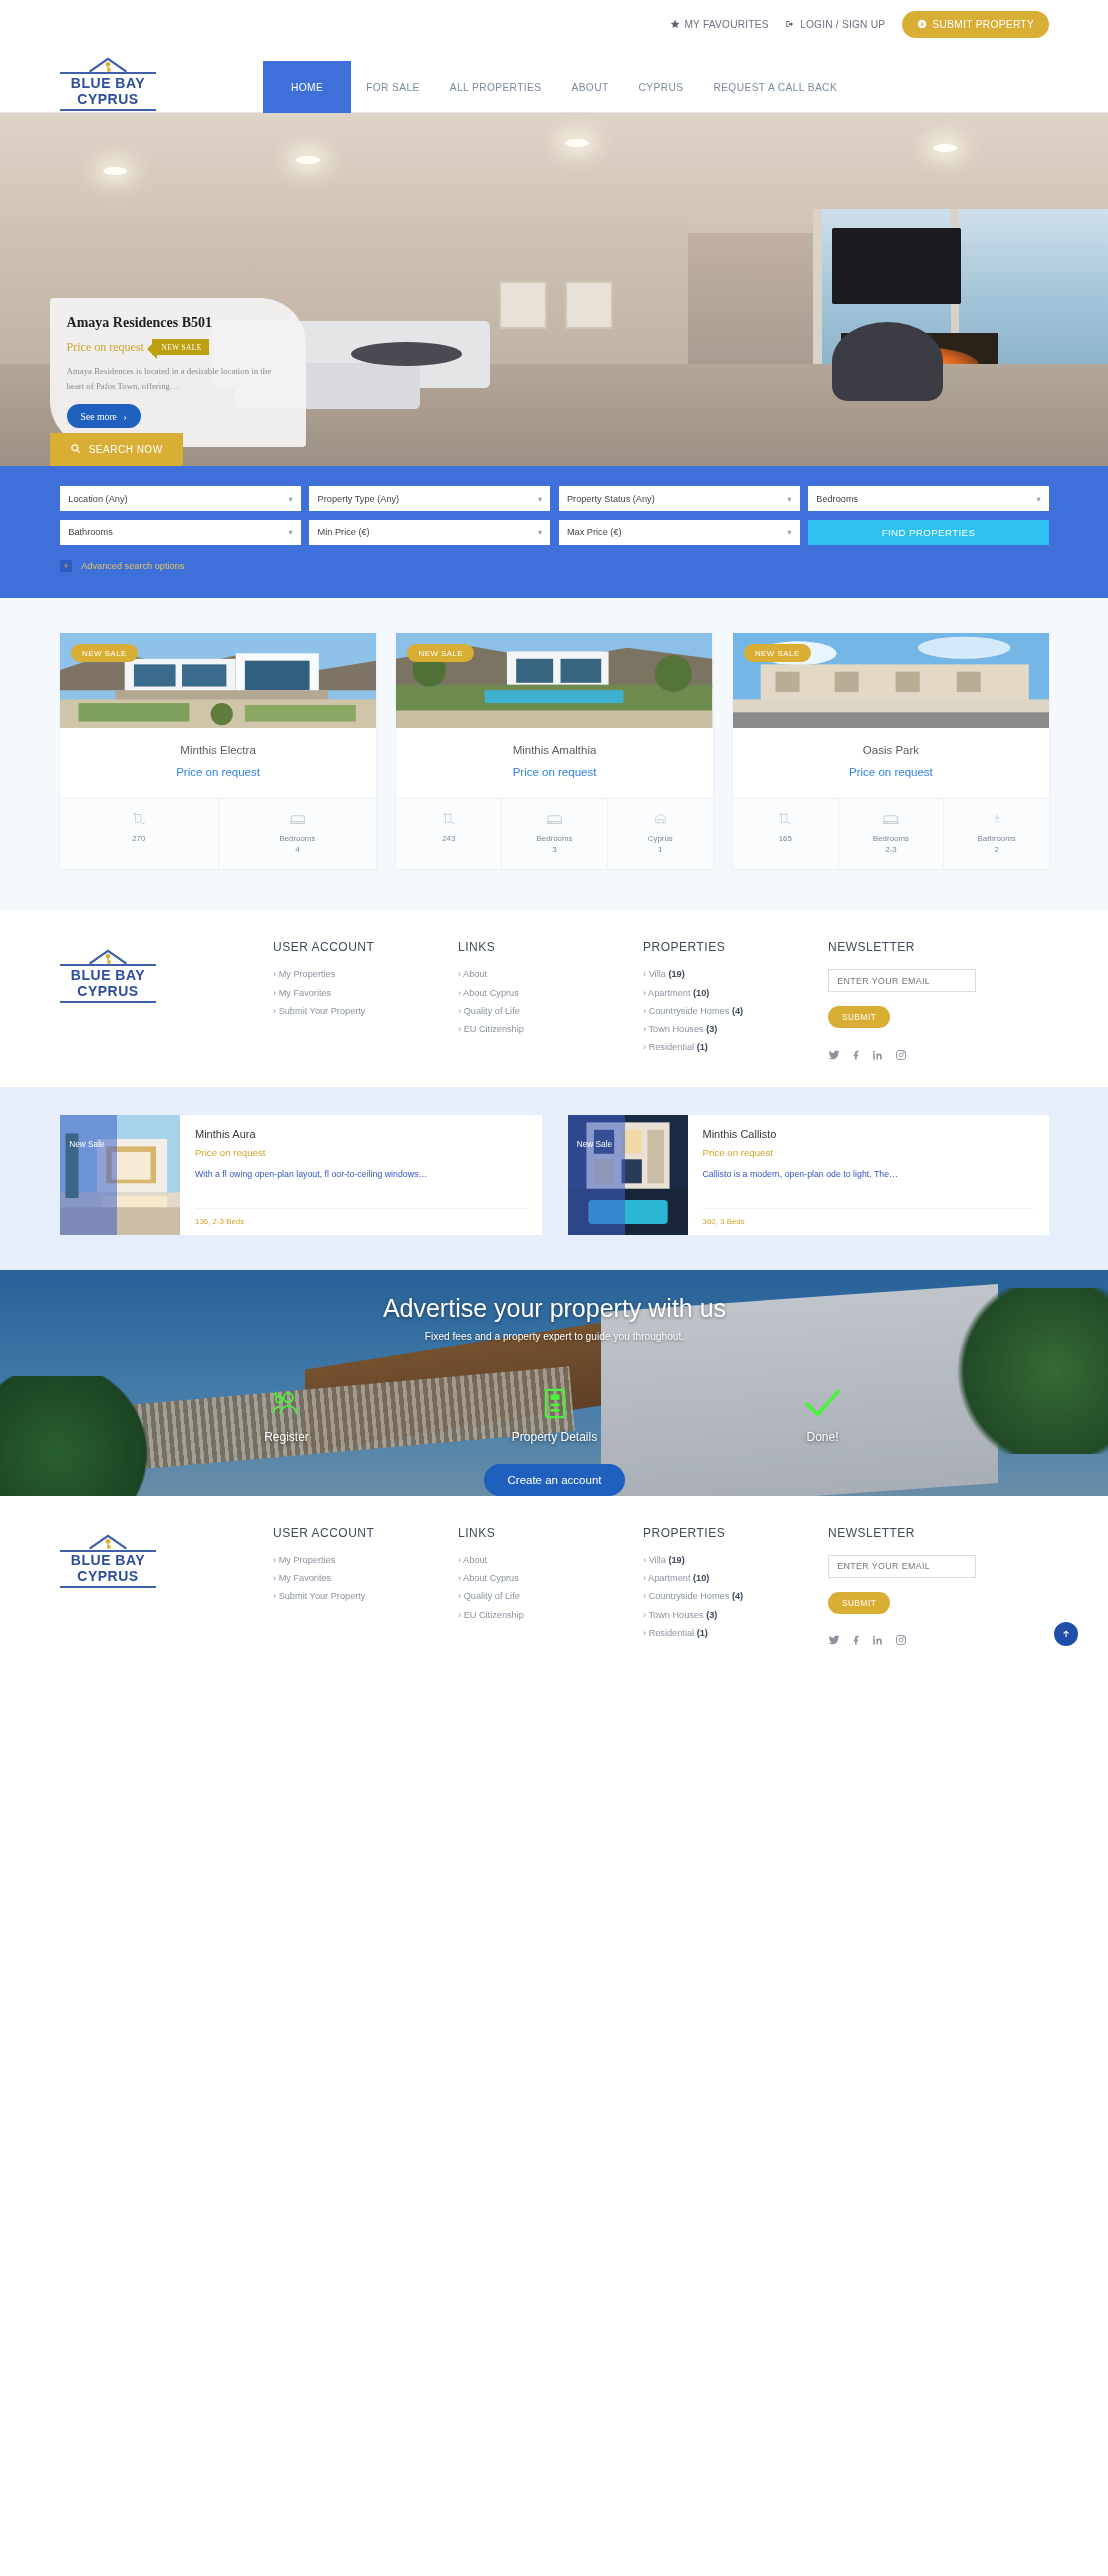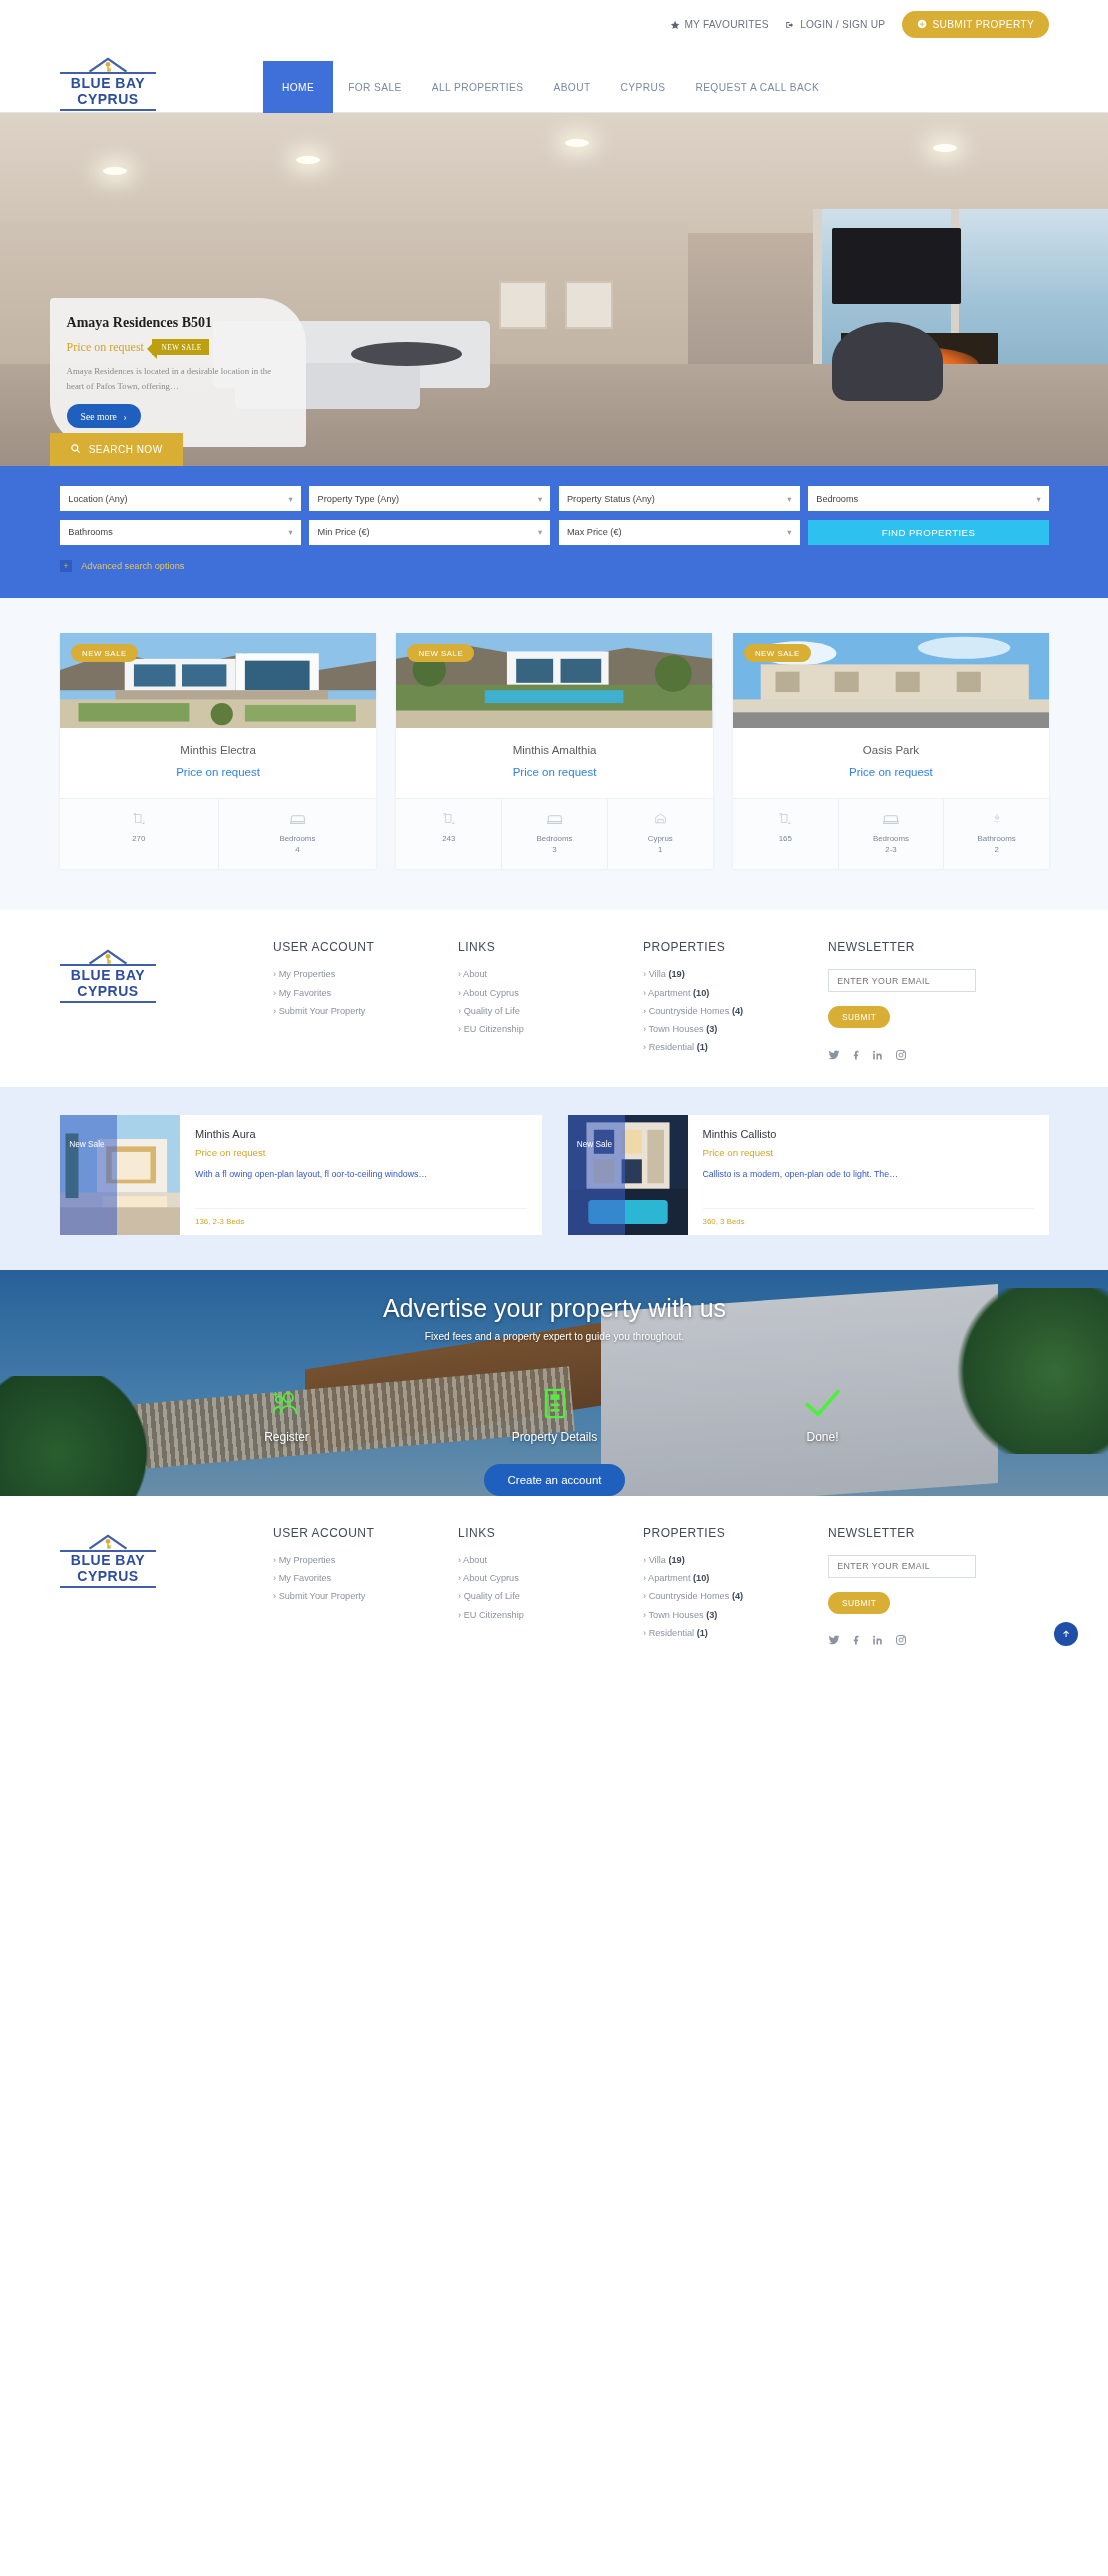--- a/index.html
+++ b/index.html
@@ -17,21 +17,21 @@
     height: 61px;
     background: #fff;
     position: relative;
   }
   .topbar-inner {
     width: 989px; margin: 0 auto;
     display: flex; justify-content: flex-end; align-items: center;
     height: 44px; gap: 16.6px; padding-top: 5.5px;
   }
   .top-link {
-    display: flex; align-items: center; gap: 4.6px;
+    display: flex; gap: 4.6px;
     font-size: 10.2px; color: #6b7280; letter-spacing: 0.2px;
     text-transform: uppercase; cursor: pointer;
   }
   .top-link svg { display:block; }
   .submit-btn {
     display: flex; align-items: center; gap: 5.5px;
     background: #d9ae35; color: #fff; border-radius: 15px;
     padding: 7.4px 15px; font-size: 10.2px; letter-spacing: 0.3px;
     text-transform: uppercase; cursor: pointer; border: none;
     font-family: inherit;
@@ -55,21 +55,21 @@
     letter-spacing: 0.5px; text-align: center; padding: 0.9px 0 1.8px;
     font-family: "Liberation Sans", sans-serif;
   }
   .nav { display: flex; align-items: center; margin-left: 37px; height: 52px; }
   .nav-item {
     font-size: 10.2px; color: #7a8aa0; letter-spacing: 0.4px;
     text-transform: uppercase; padding: 0 15px; height: 28px;
     display: flex; align-items: center; cursor: pointer;
   }
   .nav-item.active {
-    background: #3f6fd8; color: #fff; height: 52px; padding: 0 19px;
+    background: #3f6fd8; color: #fff; height: 52px; padding: 0 28px;
   }
 
   
   .hero {
     height: 353px; position: relative; overflow: hidden;
     background: linear-gradient(180deg,#cdbfb2 0%,#bfb0a2 35%,#a99c90 70%,#8e8479 100%);
   }
   .hero-photo { position: absolute; inset: 0; }
   .hero-ceiling {
     position: absolute; left: 0; top: 0; width: 100%; height: 120px;

